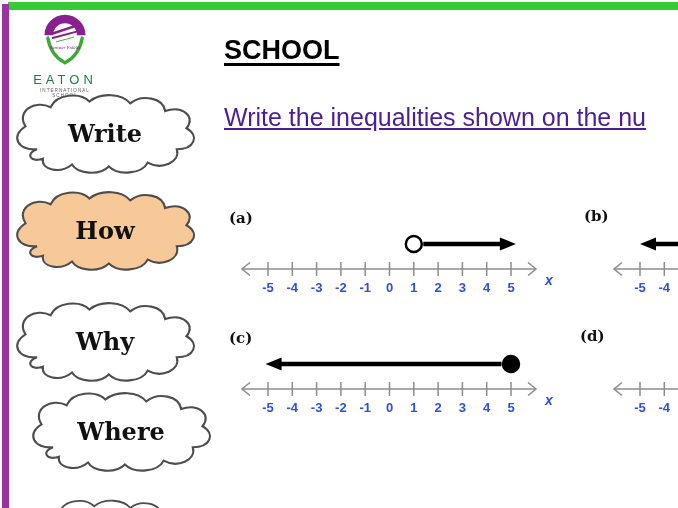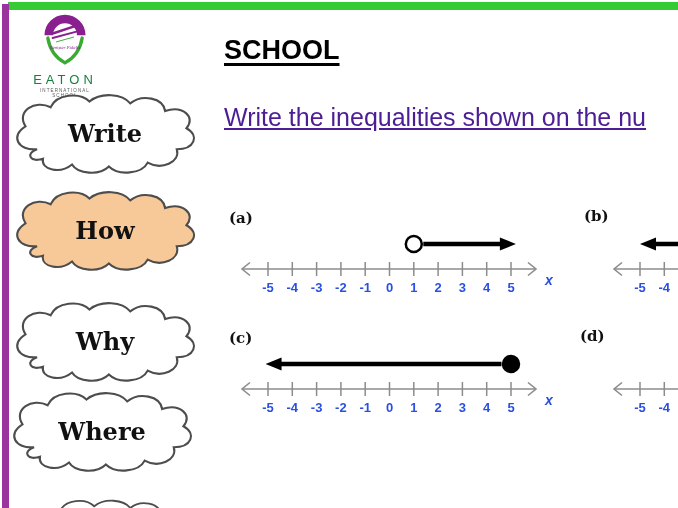--- a/index.html
+++ b/index.html
@@ -20,21 +20,21 @@
   .cloud{width:194px;height:86px;position:absolute;}
   .cloud svg{position:absolute;left:0;top:0;}
   .cloud-label{
     position:absolute;left:0;top:0;right:0;bottom:0;
     display:flex;align-items:center;justify-content:center;
     font-family:"DejaVu Serif",serif;font-weight:bold;font-size:24px;color:#111;
   }
   #cloud-what{left:8px;top:90px;}
   #cloud-how{left:8px;top:187px;text-decoration:underline;}
   #cloud-why{left:8px;top:298px;}
-  #cloud-where{left:5px;top:388px;}
+  #cloud-where{left:24px;top:388px;}
   #cloud-extra{left:22px;top:496px;width:172px;height:77px;}
 
   
   #title{left:224px;top:36px;font-size:27px;font-weight:bold;color:#000;
          text-decoration:underline;text-decoration-thickness:2.5px;text-underline-offset:4px;
          line-height:1.1;}
   #question{left:224px;top:103px;font-size:25px;color:#4c1d95;white-space:nowrap;text-decoration:underline;}
 
   .nl-label{font-family:"DejaVu Serif",serif;font-size:15px;font-weight:600;color:#111;position:absolute;}
   #label-a{left:229px;top:209px;}

